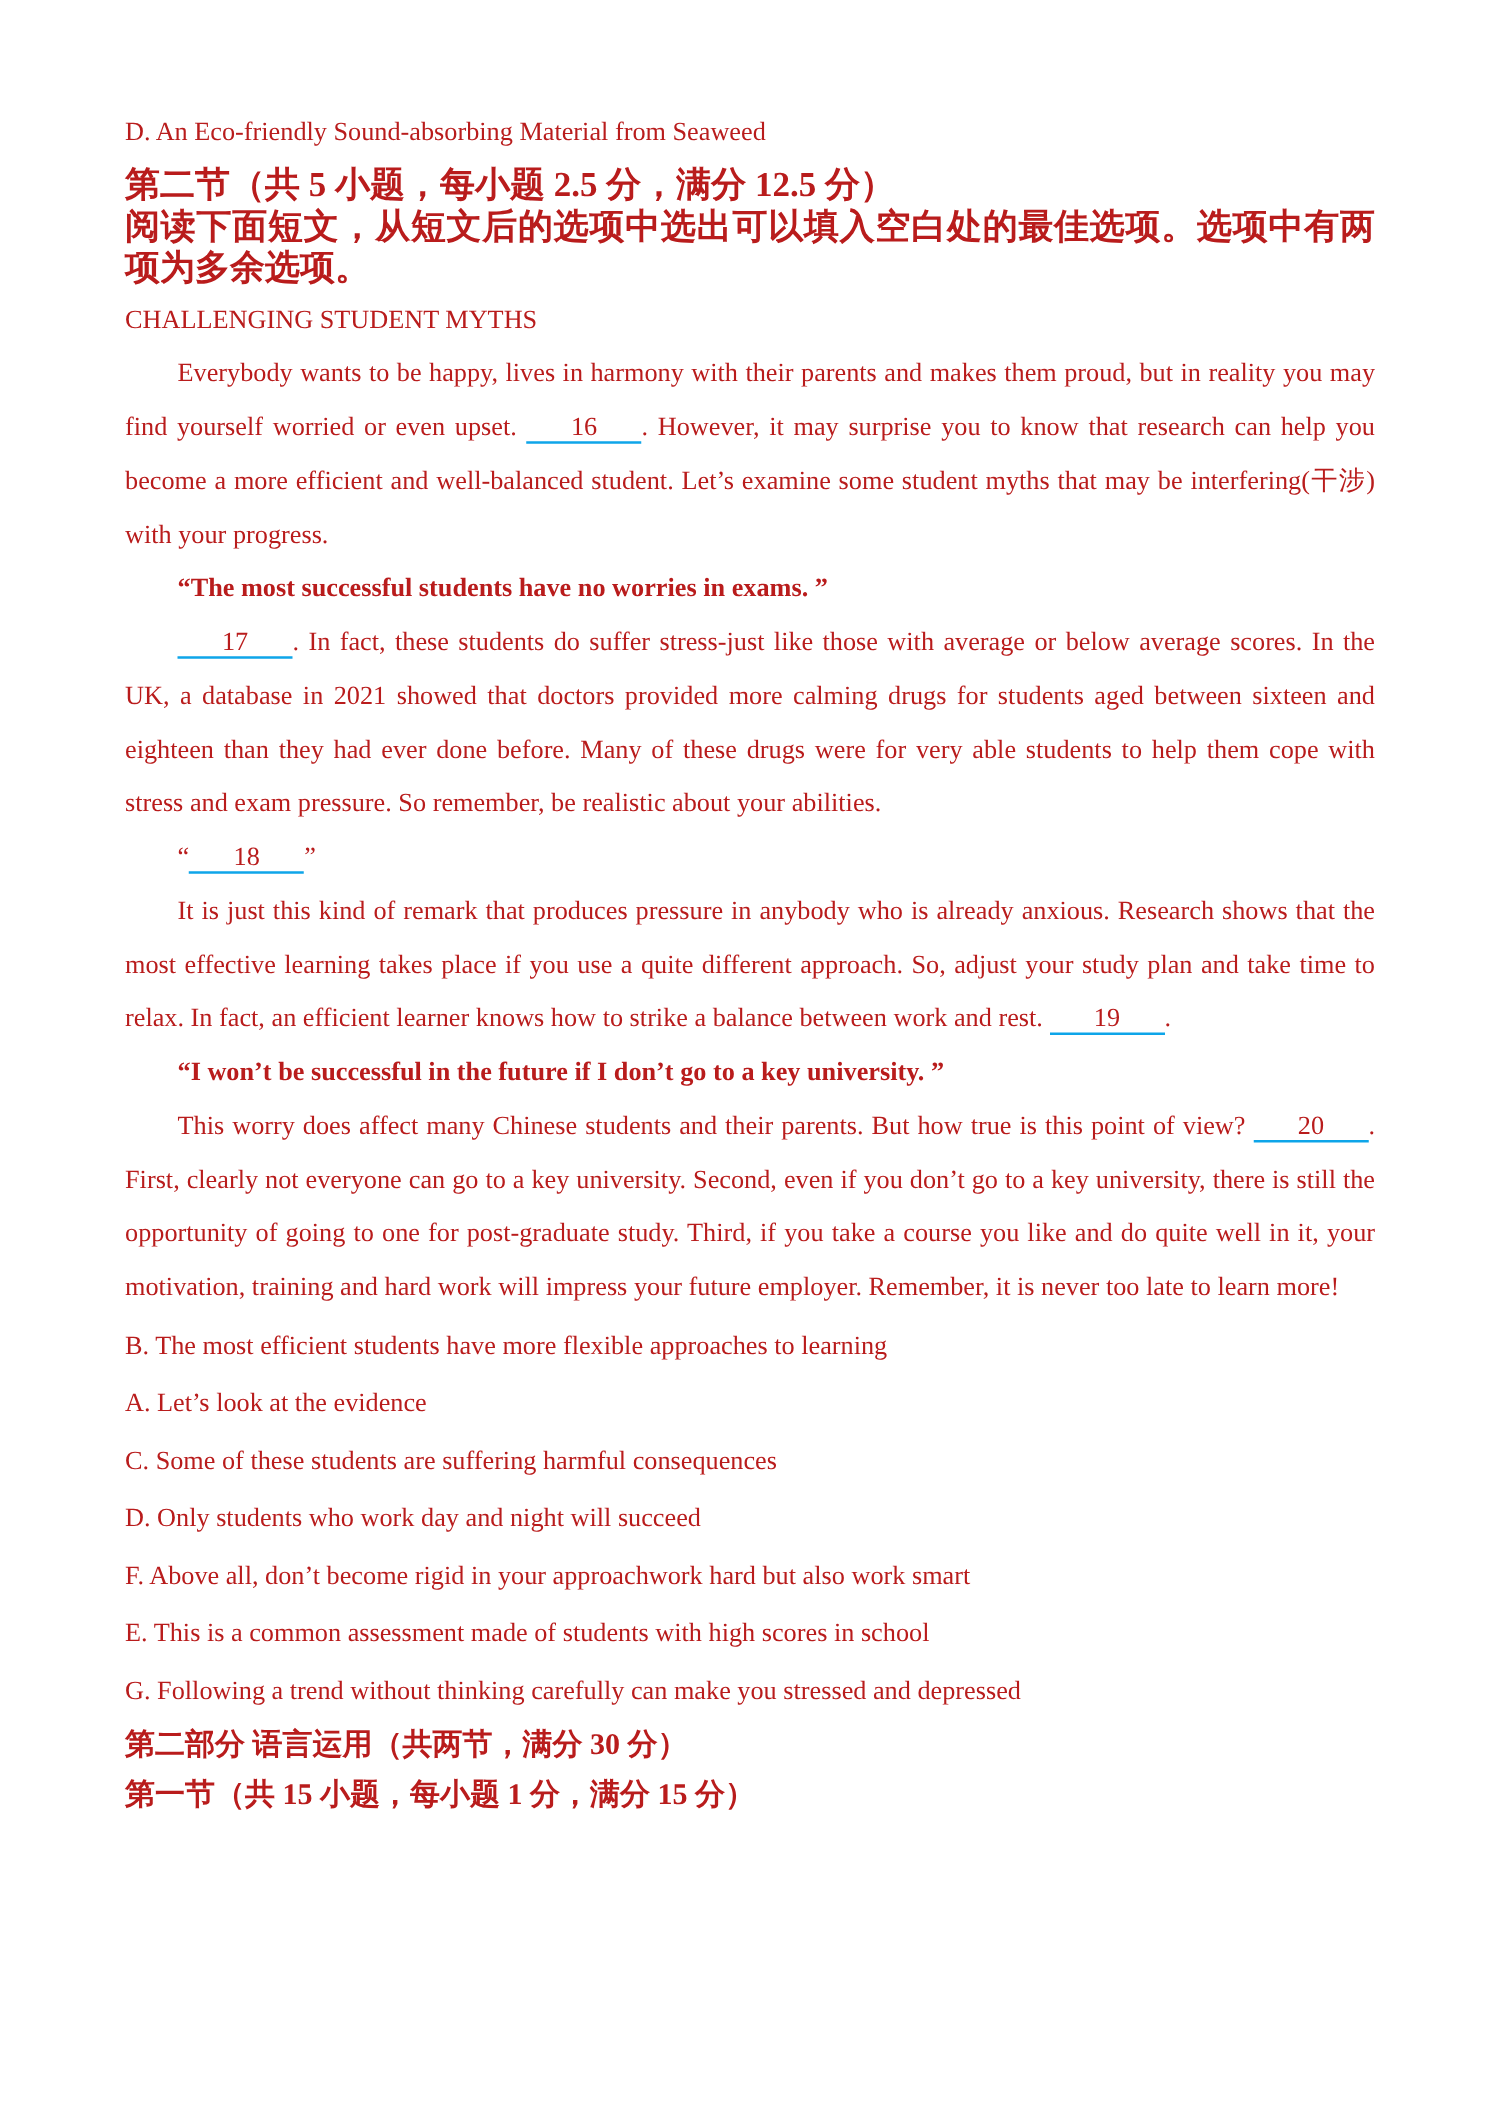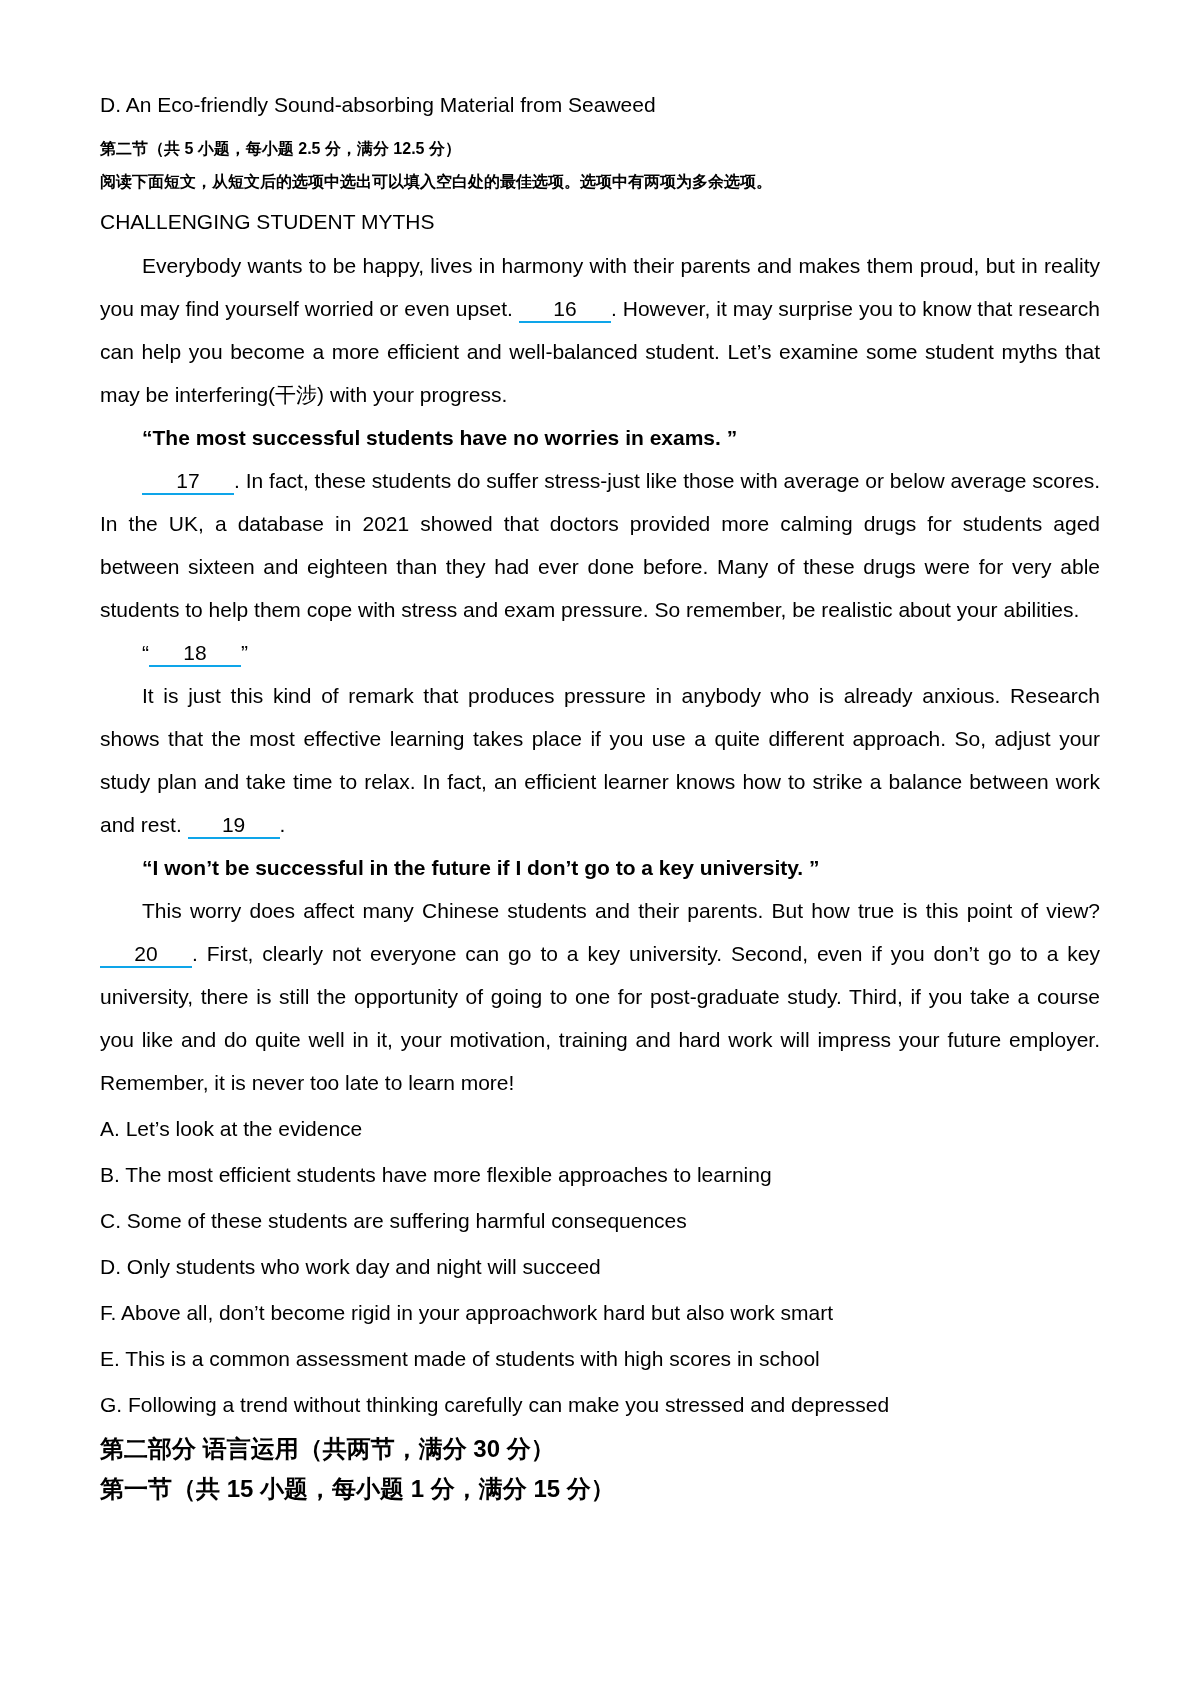--- a/index.html
+++ b/index.html
@@ -6,32 +6,32 @@
     margin: 0;
     padding: 0;
     background: #ffffff;
   }
   .page {
     width: 1200px;
     height: 1698px;
     box-sizing: border-box;
     padding: 90px 100px 0 100px;
     background: #ffffff;
-    color: #000000;
-    font-family: Liberation Sans, sans-serif;
+    color: #b91c1c;
+    font-family: Liberation Serif, serif;
     font-size: 21px;
     overflow: hidden;
   }
   .en-line {
     line-height: 30px;
     margin: 0 0 12px 0;
   }
   .zh-heading {
     font-weight: bold;
-    font-size: 16px;
+    font-size: 28px;
     line-height: 33px;
     margin: 0;
   }
   .zh-instructions {
     text-align: justify;
   }
   .passage-title {
     font-weight: normal;
     font-size: 21px;
     line-height: 36px;
@@ -92,22 +92,22 @@
 
   <p class="para"><span>“</span><span class="blank">18</span><span>”</span></p>
 
   <p class="para"><span>It is just this kind of remark that produces pressure in anybody who is already anxious. Research shows that the most effective learning takes place if you use a quite different approach. So, adjust your study plan and take time to relax. In fact, an efficient learner knows how to strike a balance between work and rest. </span><span class="blank">19</span><span>.</span></p>
 
   <p class="myth">“I won’t be successful in the future if I don’t go to a key university. ”</p>
 
   <p class="para"><span>This worry does affect many Chinese students and their parents. But how true is this point of view? </span><span class="blank">20</span><span>. First, clearly not everyone can go to a key university. Second, even if you don’t go to a key university, there is still the opportunity of going to one for post-graduate study. Third, if you take a course you like and do quite well in it, your motivation, training and hard work will impress your future employer. Remember, it is never too late to learn more!</span></p>
 
   <div class="options-block">
+    <p class="option">B. The most efficient students have more flexible approaches to learning</p>
     <p class="option">A. Let’s look at the evidence</p>
-    <p class="option">B. The most efficient students have more flexible approaches to learning</p>
     <p class="option">C. Some of these students are suffering harmful consequences</p>
     <p class="option">D. Only students who work day and night will succeed</p>
     <p class="option">F. Above all, don’t become rigid in your approachwork hard but also work smart</p>
     <p class="option">E. This is a common assessment made of students with high scores in school</p>
     <p class="option">G. Following a trend without thinking carefully can make you stressed and depressed</p>
   </div>
 
   <p class="part2-heading">第二部分 语言运用（共两节，满分 30 分）</p>
 
   <p class="part2-heading">第一节（共 15 小题，每小题 1 分，满分 15 分）</p>

